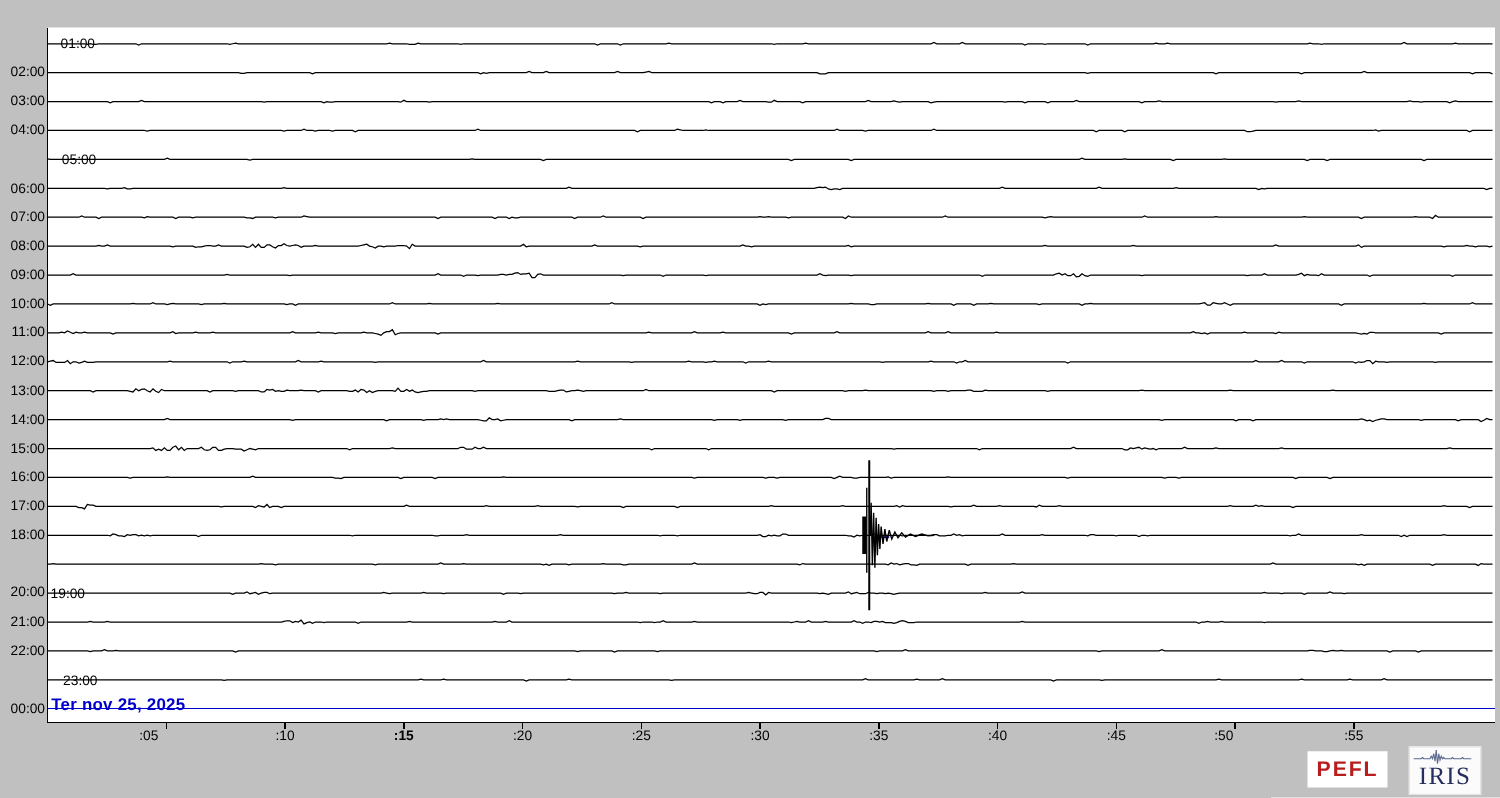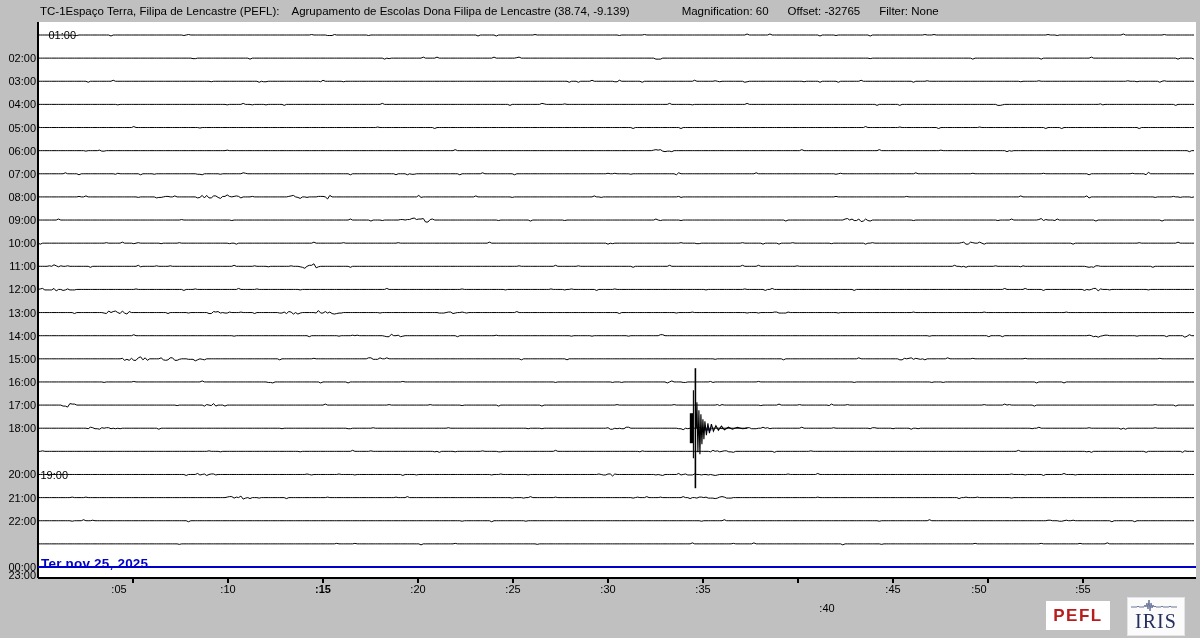--- a/index.html
+++ b/index.html
@@ -48,27 +48,20 @@
   .iris-text{
     font-family:"Liberation Serif",serif;font-size:20px;line-height:20px;
     color:#252f5e;letter-spacing:1px;margin-top:-1px;
   }
 </style>
 </head>
 <body>
 
 <div class="screen">
 
-  <div class="header-bar">
-    <span class="t1">TC-1Espaço Terra, Filipa de Lencastre (PEFL):</span>
-    <span class="t2">Agrupamento de Escolas Dona Filipa de Lencastre (38.74, -9.139)</span>
-    <span class="t3">Magnification: 60</span>
-    <span class="t4">Offset: -32765</span>
-    <span class="t5">Filter: None</span>
-  </div>
 
   <div class="plot-bg"></div>
 
   <svg class="heli" id="heli-svg" width="1200" height="638">
       <line x1="38" y1="22" x2="38" y2="578" stroke="#000" stroke-width="1.4" shape-rendering="crispEdges"></line>
       <line x1="38" y1="578" x2="1196" y2="578" stroke="#000" stroke-width="1.4" shape-rendering="crispEdges"></line>
       <line x1="133" y1="578" x2="133" y2="583" stroke="#000" stroke-width="1.2" shape-rendering="crispEdges"></line>
       <line x1="228" y1="578" x2="228" y2="583" stroke="#000" stroke-width="1.2" shape-rendering="crispEdges"></line>
       <line x1="323" y1="578" x2="323" y2="583" stroke="#000" stroke-width="1.2" shape-rendering="crispEdges"></line>
       <line x1="418" y1="578" x2="418" y2="583" stroke="#000" stroke-width="1.2" shape-rendering="crispEdges"></line>
@@ -108,50 +101,50 @@
       <line x1="693.4" y1="390.21" x2="693.4" y2="458.21" stroke="#000000" stroke-width="1.1"></line>
       <line x1="699.4" y1="429.71" x2="711.4" y2="429.71" stroke="#2222bb" stroke-width="1.6"></line>
       <polyline points="696.1999999999999,428.21 696.9,402.21 697.9,452.21 698.9,410.21 699.9,454.21 700.9,414.21 701.9,444.21 702.9,419.21 703.9,439.21 704.9,421.21 706.4,435.21 707.9,423.21 709.4,433.21 711.4,424.21 713.4,431.21 715.9,425.71 718.4,430.21 721.4,426.21 724.4,429.71 728.4,427.21 732.4,429.21 737.4,427.21 742.4,428.71 747.4,428.21" fill="none" stroke="#000000" stroke-width="1.1"></polyline>
     </svg>
 
   <div id="hour-labels">
       <div class="hour-label" style="top: 29px; padding-left: 40px;">01:00</div>
       <div class="hour-label" style="top: 52.13px;">02:00</div>
       <div class="hour-label" style="top: 75.26px;">03:00</div>
       <div class="hour-label" style="top: 98.39px;">04:00</div>
-      <div class="hour-label" style="top: 121.52px;">05:00</div>
+      <div class="hour-label" style="top: 121.52px; padding-left: 41px;">05:00</div>
       <div class="hour-label" style="top: 144.65px;">06:00</div>
       <div class="hour-label" style="top: 167.78px;">07:00</div>
       <div class="hour-label" style="top: 190.91px;">08:00</div>
       <div class="hour-label" style="top: 214.04px;">09:00</div>
       <div class="hour-label" style="top: 237.17px;">10:00</div>
       <div class="hour-label" style="top: 260.3px;">11:00</div>
       <div class="hour-label" style="top: 283.43px;">12:00</div>
       <div class="hour-label" style="top: 306.56px;">13:00</div>
       <div class="hour-label" style="top: 329.69px;">14:00</div>
       <div class="hour-label" style="top: 352.82px;">15:00</div>
       <div class="hour-label" style="top: 375.95px;">16:00</div>
       <div class="hour-label" style="top: 399.08px;">17:00</div>
       <div class="hour-label" style="top: 422.21px;">18:00</div>
       <div class="hour-label" style="top: 469px; padding-left: 32px;">19:00</div>
       <div class="hour-label" style="top: 468.47px;">20:00</div>
       <div class="hour-label" style="top: 491.6px;">21:00</div>
       <div class="hour-label" style="top: 514.73px;">22:00</div>
-      <div class="hour-label" style="top: 569px;">23:00</div>
+      <div class="hour-label" style="top: 539px; margin-left: 42px;">23:00</div>
       <div class="hour-label" style="top: 560.99px;">00:00</div>
     </div>
   <div id="minute-labels">
       <div class="minute-label" style="left: 104px;">:05</div>
       <div class="minute-label" style="left: 213px;">:10</div>
       <div class="minute-label" style="left: 308px; font-weight: bold;">:15</div>
       <div class="minute-label" style="left: 403px;">:20</div>
       <div class="minute-label" style="left: 498px;">:25</div>
       <div class="minute-label" style="left: 593px;">:30</div>
       <div class="minute-label" style="left: 688px;">:35</div>
-      <div class="minute-label" style="left: 812px; margin-top: 19px;">:40</div>
+      <div class="minute-label" style="left: 783px;">:40</div>
       <div class="minute-label" style="left: 878px;">:45</div>
       <div class="minute-label" style="left: 916px; margin-left: 48px;">:50</div>
       <div class="minute-label" style="left: 1068px;">:55</div>
     </div>
 
   <div class="date-label" style="color: rgb(0, 0, 204);">Ter nov 25, 2025</div>
 
   <div class="pefl-logo">
     <span style="color: #b91c1c; text-align: right;">PEFL</span>
   </div>

